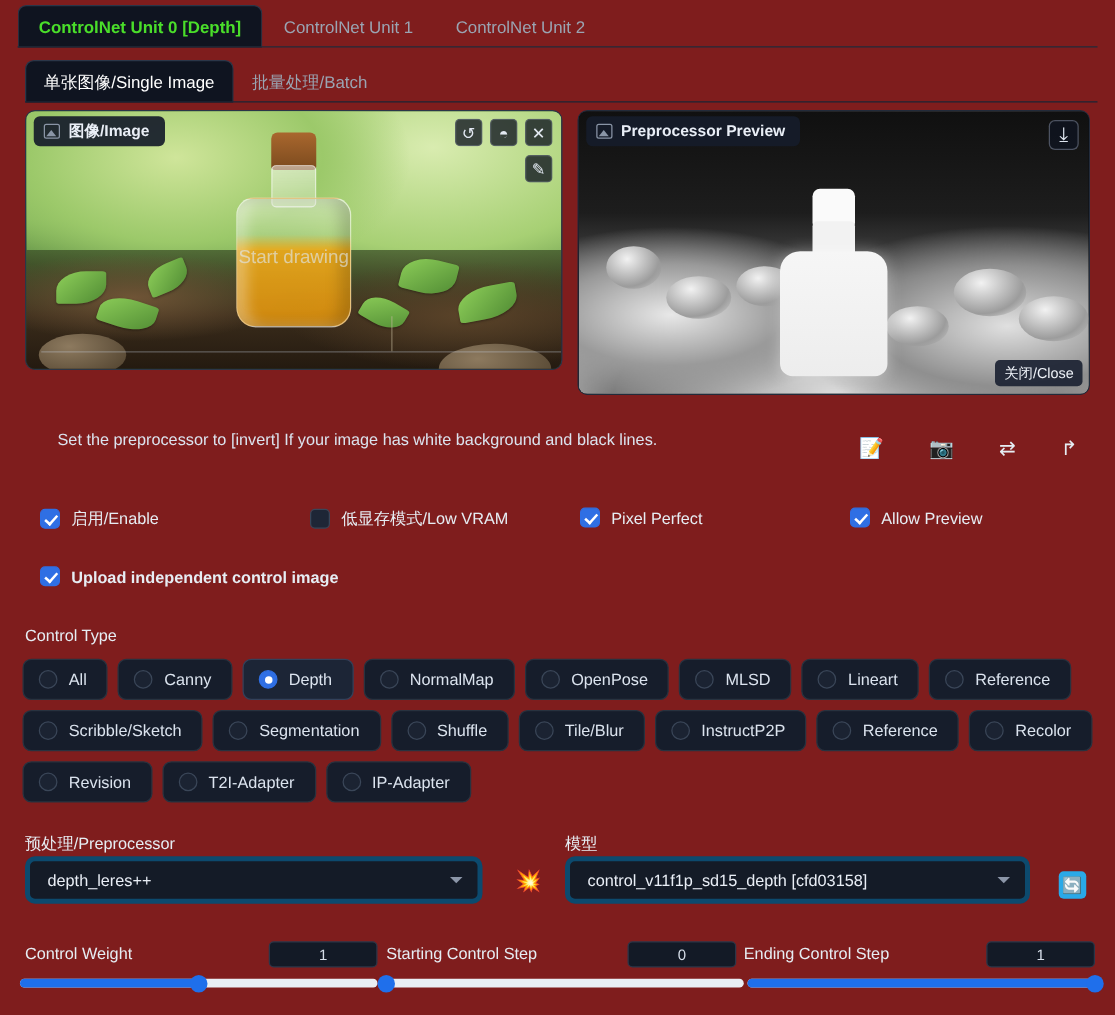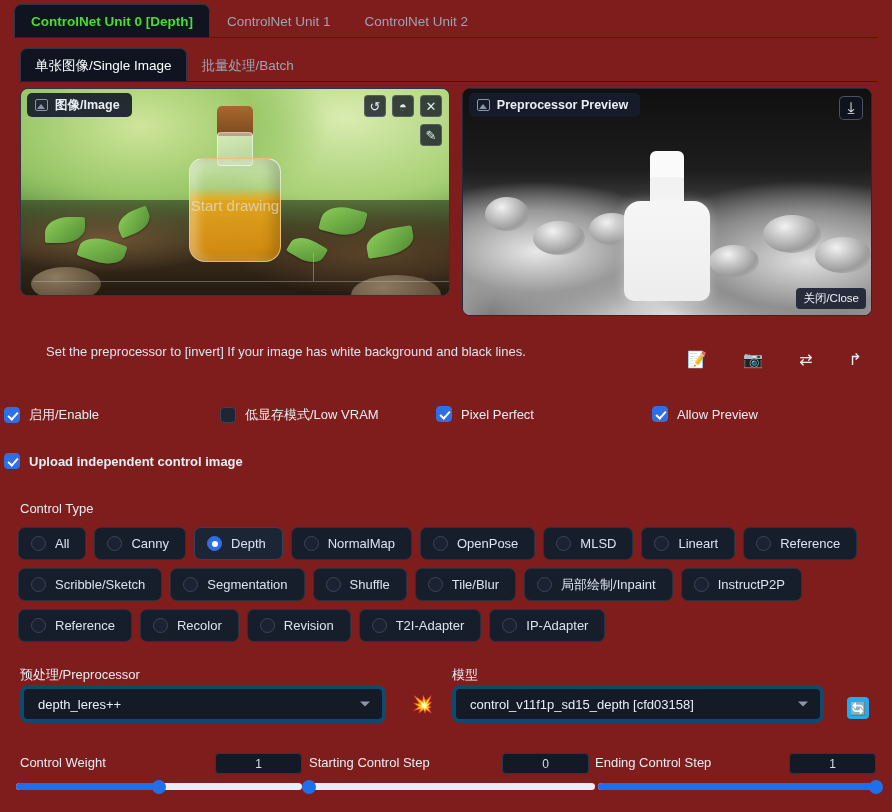--- a/index.html
+++ b/index.html
@@ -294,21 +294,21 @@
   .hint-icons {
     position: absolute; right: 12px; top: 10px;
     display: flex; gap: 36px;
     font-size: 16px;
     line-height: 1;
   }
   .hint-icons span { cursor: pointer; }
 
   
   .cbrow {
-    position: absolute; left: 4px;
+    position: absolute; left: 32px;
     width: 856px; height: 20px;
     font-size: 13px;
     color: #e6edf3;
     text-align: right;
   }
   .cbrow.r1 { top: 406px; }
   .cbrow.r2 { top: 453px; font-weight: bold; }
   .cb {
     position: absolute;
     display: flex; align-items: center; gap: 9px;
@@ -613,24 +613,20 @@
       <div class="ct-item">
         <span class="radio"></span>
         <span>Shuffle</span>
       </div>
       <div class="ct-item">
         <span class="radio"></span>
         <span>Tile/Blur</span>
       </div>
       <div class="ct-item">
         <span class="radio"></span>
-        <span>局部绘制/Inpaint</span>
-      </div>
-      <div class="ct-item">
-        <span class="radio"></span>
         <span>InstructP2P</span>
       </div>
       <div class="ct-item">
         <span class="radio"></span>
         <span>Reference</span>
       </div>
       <div class="ct-item">
         <span class="radio"></span>
         <span>Recolor</span>
       </div>

